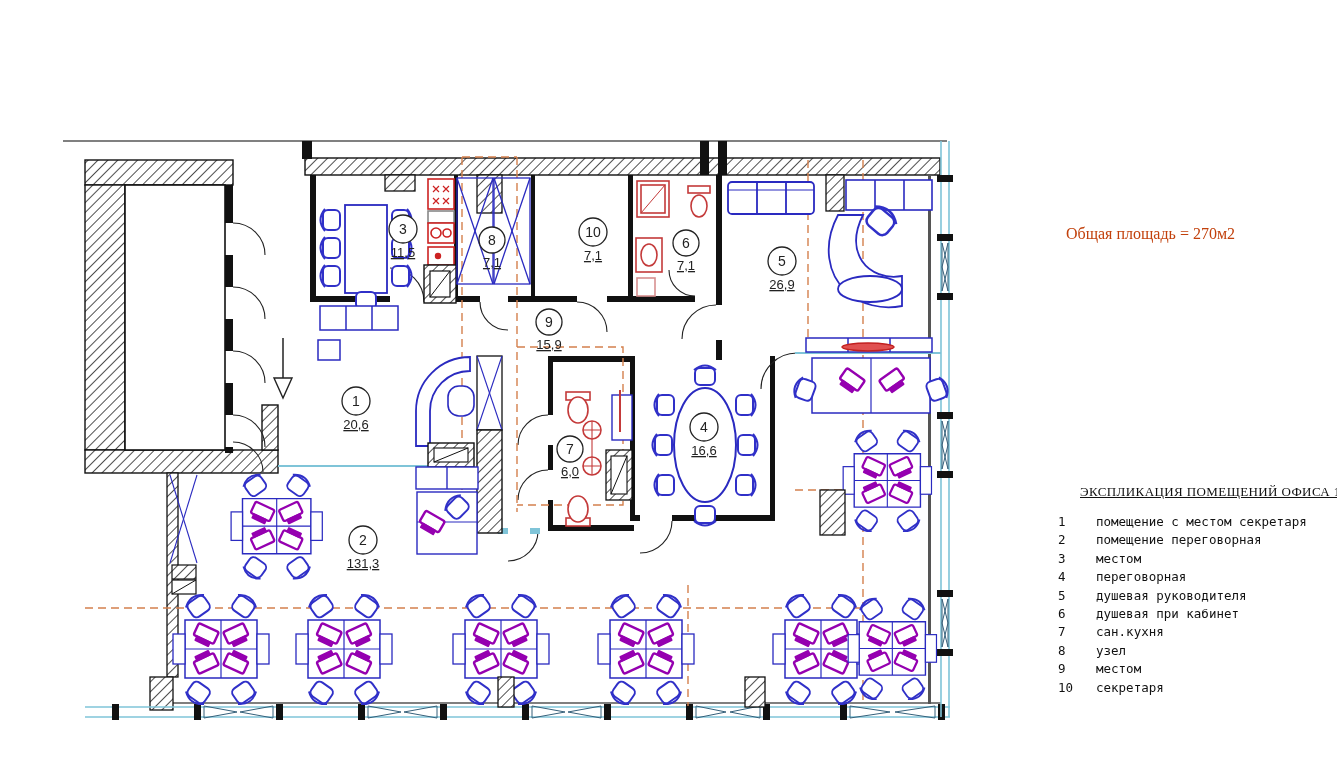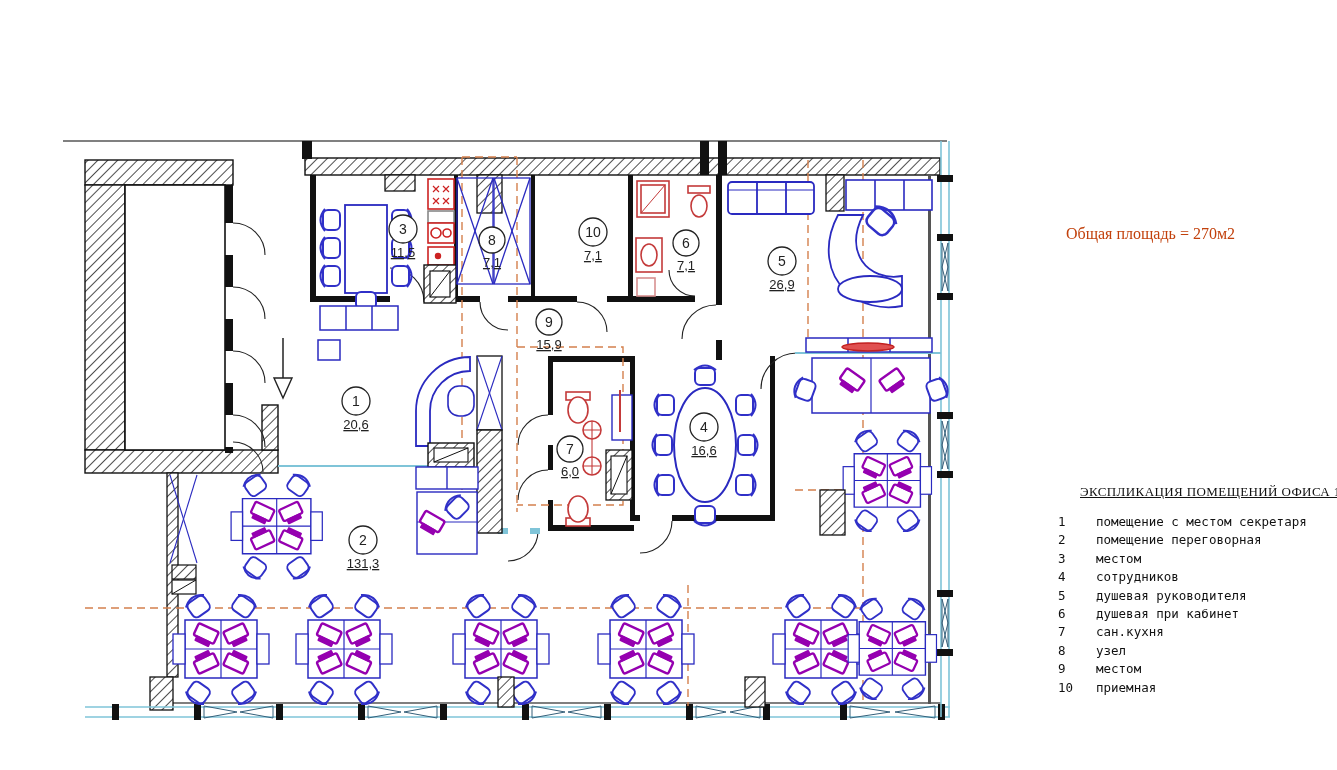--- a/index.html
+++ b/index.html
@@ -426,21 +426,21 @@
       <div class="legend-row">
         <span class="num">2</span>
         <span>помещение переговорная</span>
       </div>
       <div class="legend-row">
         <span class="num">3</span>
         <span>местом</span>
       </div>
       <div class="legend-row">
         <span class="num">4</span>
-        <span>сотрудников</span>
+        <span>переговорная</span>
       </div>
       <div class="legend-row">
         <span class="num">5</span>
         <span>душевая руководителя</span>
       </div>
       <div class="legend-row">
         <span class="num">6</span>
         <span>душевая при кабинет</span>
       </div>
       <div class="legend-row">
@@ -450,18 +450,18 @@
       <div class="legend-row">
         <span class="num">8</span>
         <span>узел</span>
       </div>
       <div class="legend-row">
         <span class="num">9</span>
         <span>местом</span>
       </div>
       <div class="legend-row">
         <span class="num">10</span>
-        <span>приемная</span>
+        <span>секретаря</span>
       </div>
     </div>
   </div>
 
 </div>
 
 </body></html>

